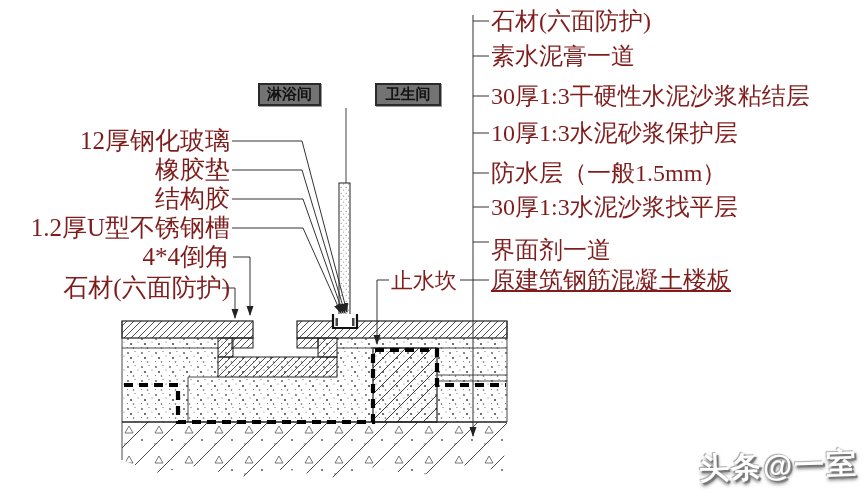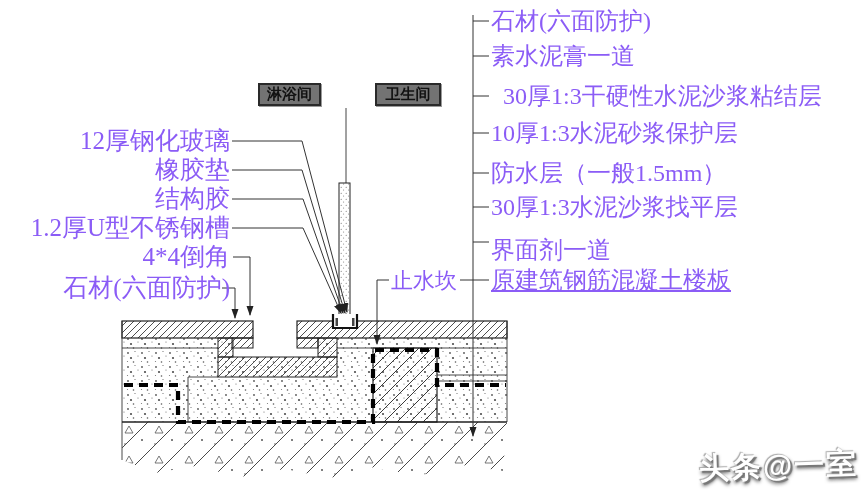--- a/index.html
+++ b/index.html
@@ -1,21 +1,21 @@
 <!DOCTYPE html>
 <html><head>
 <meta charset="utf-8">
 <style>
   html,body{margin:0;padding:0;background:#fff;}
   .canvas{
     position:relative;width:866px;height:497px;background:#ffffff;overflow:hidden;
     font-family:"Liberation Serif","DejaVu Serif",serif;color:#111;
   }
   .canvas svg{position:absolute;left:0;top:0;}
-  .lbl{position:absolute;white-space:nowrap;color:#8b5cf6;}
+  .lbl{position:absolute;white-space:nowrap;color:#7f1d1d;}
   .lbl-left{font-size:25px;line-height:28px;text-align:right;}
   .lbl-right{font-size:24px;line-height:27px;}
   .lbl-mid{font-size:22px;line-height:25px;}
   .room-box{
     position:absolute;border:2px solid #2a2a2a;background:#737373;
     display:flex;align-items:center;justify-content:center;
     font-size:15px;font-weight:bold;box-shadow:1px 1px 0 #9a9a9a;
   }
   .watermark{
     position:absolute;right:8px;bottom:10px;
@@ -131,21 +131,21 @@
 
   <div class="lbl lbl-left" style="right:636px;top:127px;">12厚钢化玻璃</div>
   <div class="lbl lbl-left" style="right:636px;top:156px;">橡胶垫</div>
   <div class="lbl lbl-left" style="right:636px;top:185px;">结构胶</div>
   <div class="lbl lbl-left" style="right:636px;top:214px;">1.2厚U型不锈钢槽</div>
   <div class="lbl lbl-left" style="right:636px;top:243px;">4*4倒角</div>
   <div class="lbl lbl-left" style="right:636px;top:274px;">石材(六面防护)</div>
 
   <div class="lbl lbl-right" style="left:491px;top:8px;">石材(六面防护)</div>
   <div class="lbl lbl-right" style="left:491px;top:43px;">素水泥膏一道</div>
-  <div class="lbl lbl-right" style="left:491px;top:83px;margin-left:12px;">30厚1:3干硬性水泥沙浆粘结层</div>
+  <div class="lbl lbl-right" style="left:491px;top:83px;">30厚1:3干硬性水泥沙浆粘结层</div>
   <div class="lbl lbl-right" style="left:491px;top:120px;">10厚1:3水泥砂浆保护层</div>
   <div class="lbl lbl-right" style="left:491px;top:160px;">防水层（一般1.5mm）</div>
   <div class="lbl lbl-right" style="left:491px;top:194px;">30厚1:3水泥沙浆找平层</div>
   <div class="lbl lbl-right" style="left:491px;top:229px;margin-top:8px;">界面剂一道</div>
   <div class="lbl lbl-right" style="left:491px;top:267px;text-decoration:underline;">原建筑钢筋混凝土楼板</div>
 
   <div class="lbl lbl-mid" style="left:391px;top:268px;">止水坎</div>
 
   <div class="watermark">头条@一室</div>
 

